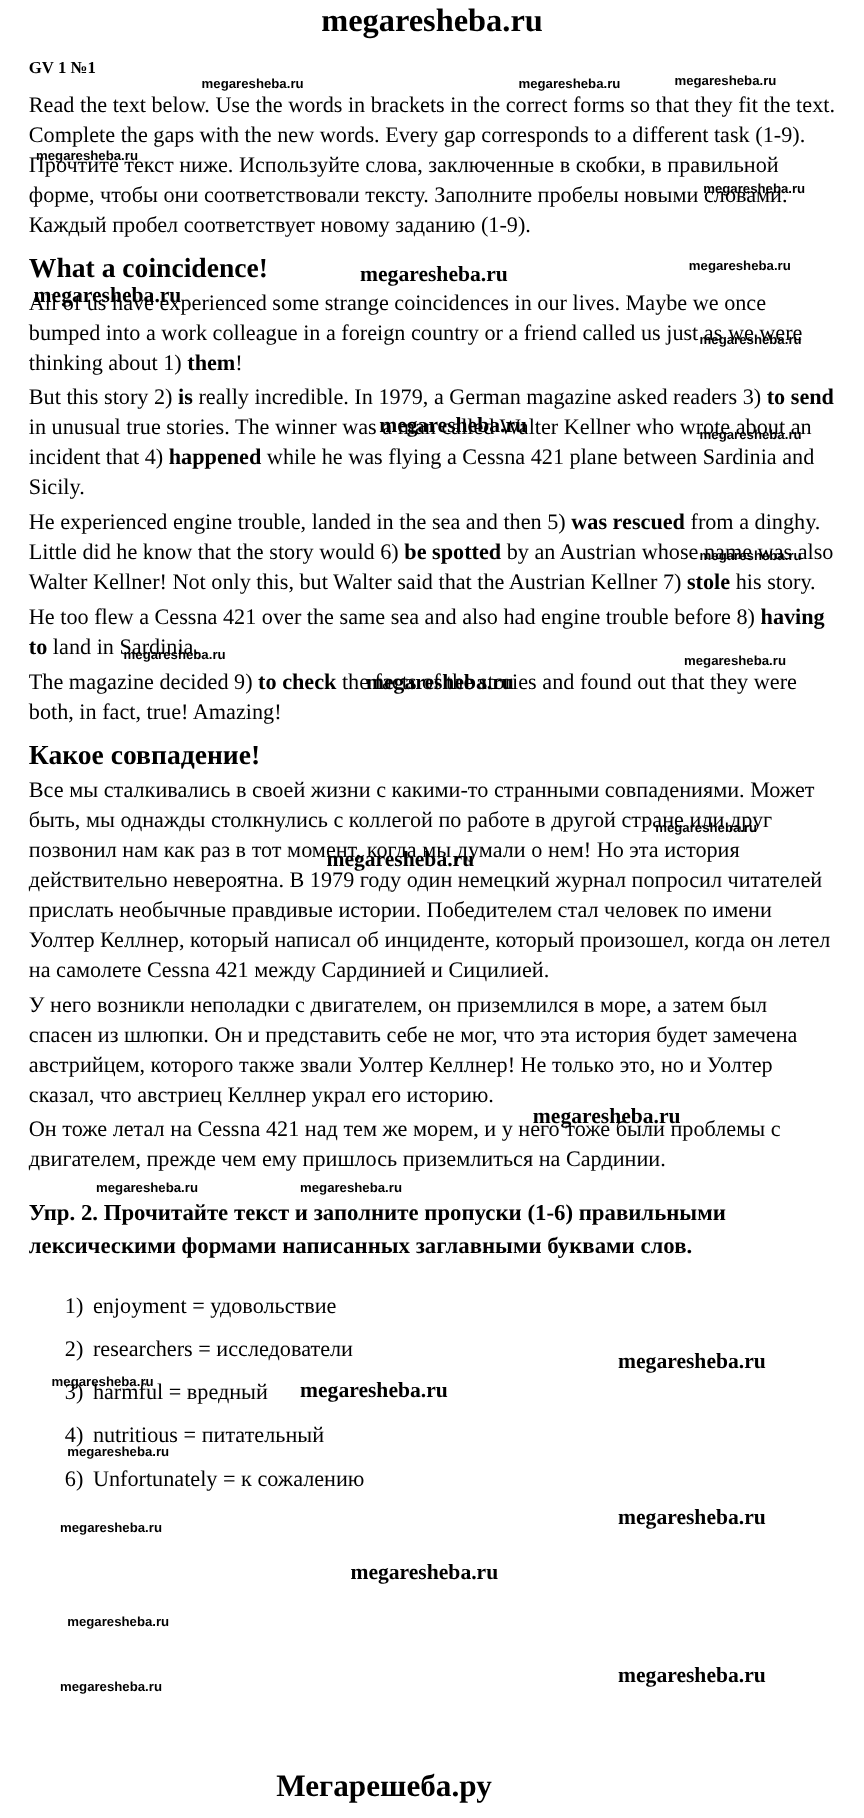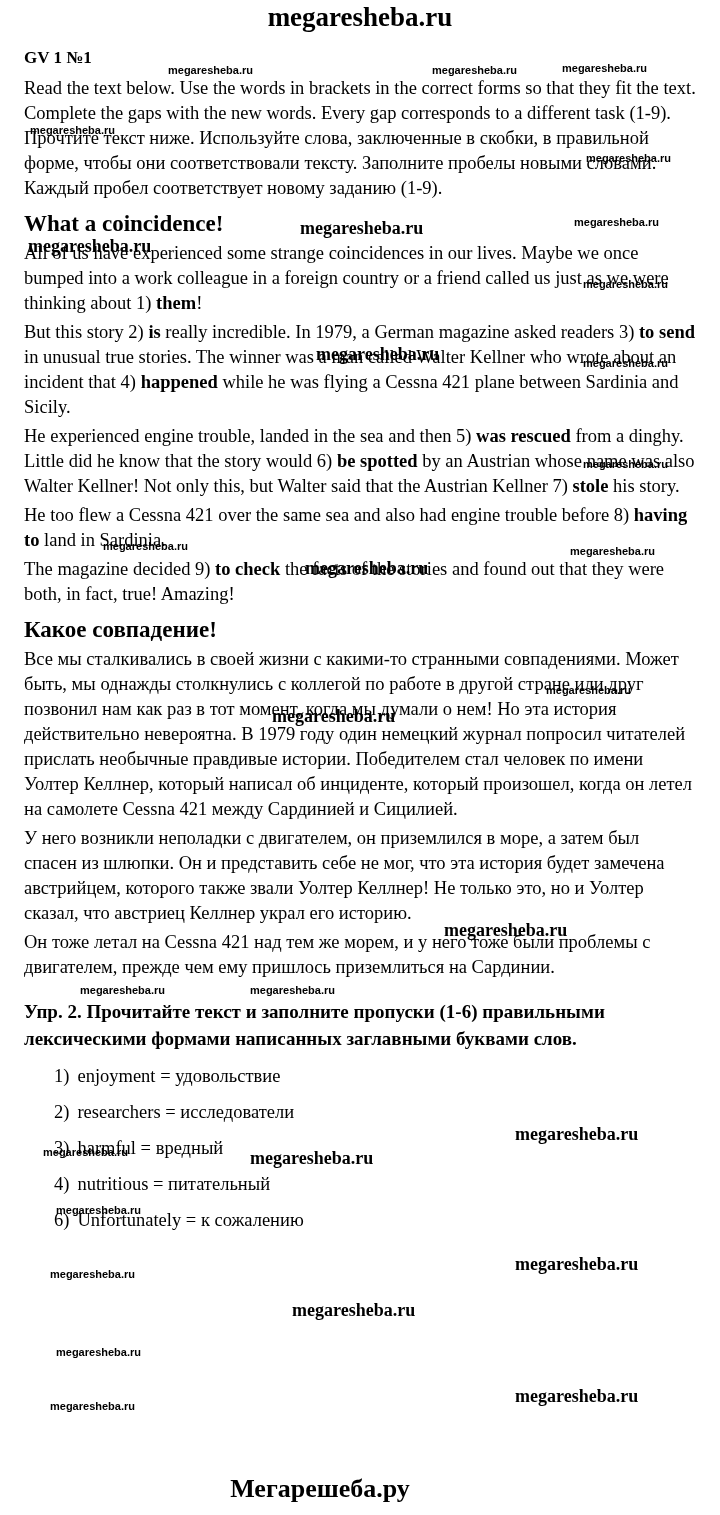--- a/index.html
+++ b/index.html
@@ -14,24 +14,24 @@
     padding-top: 2px;
     text-align: center;
     font-size: 27px;
     font-weight: 700;
   }
   .content {
     padding: 10px 24px 0 24px;
     font-size: 18.5px;
     line-height: 25px;
   }
-  .h-gv { font-weight: 700; font-size: 17px; margin: 2px 0 6px; }
+  .h-gv { font-weight: 700; font-size: 14px; margin: 2px 0 6px; }
   .content p { margin: 0 0 4px; }
   .h-story { font-weight: 700; font-size: 23px; margin: 10px 0 5px; }
-  .h-ex2 { font-weight: 700; font-size: 19px; line-height: 27px; margin: 18px 0 12px; }
+  .h-ex2 { font-weight: 700; font-size: 19px; line-height: 27px; margin: 18px 0 25px; }
   ol.answers { list-style: none; margin: 0; padding: 0 0 0 30px; }
   ol.answers li { margin-bottom: 11px; }
   ol.answers .num { margin-right: 8px; }
   .footer {
     position: absolute; left: 0; top: 1474px; width: 640px;
     text-align: center; font-size: 26px; font-weight: 700;
   }
   .wm-layer {
     position: absolute; left: 0; top: 0; width: 720px; height: 1515px;
     pointer-events: none;

